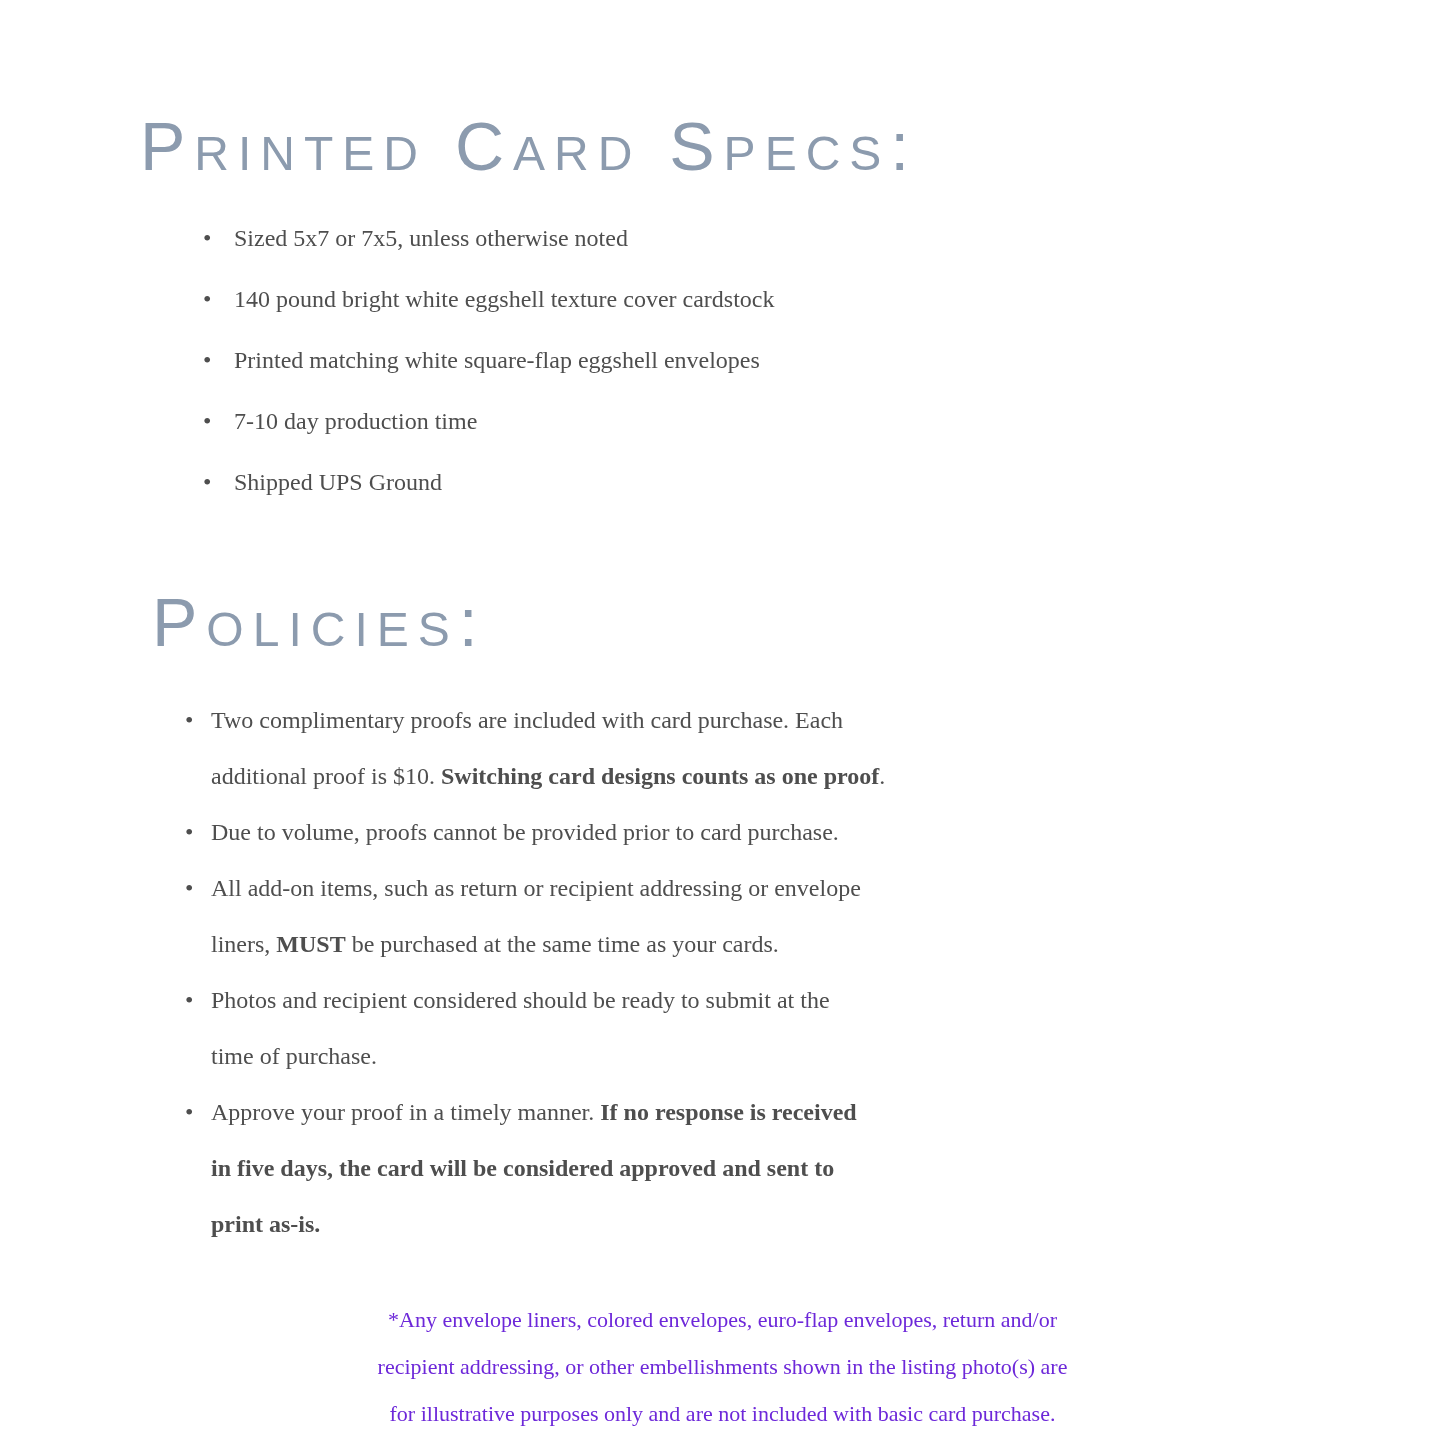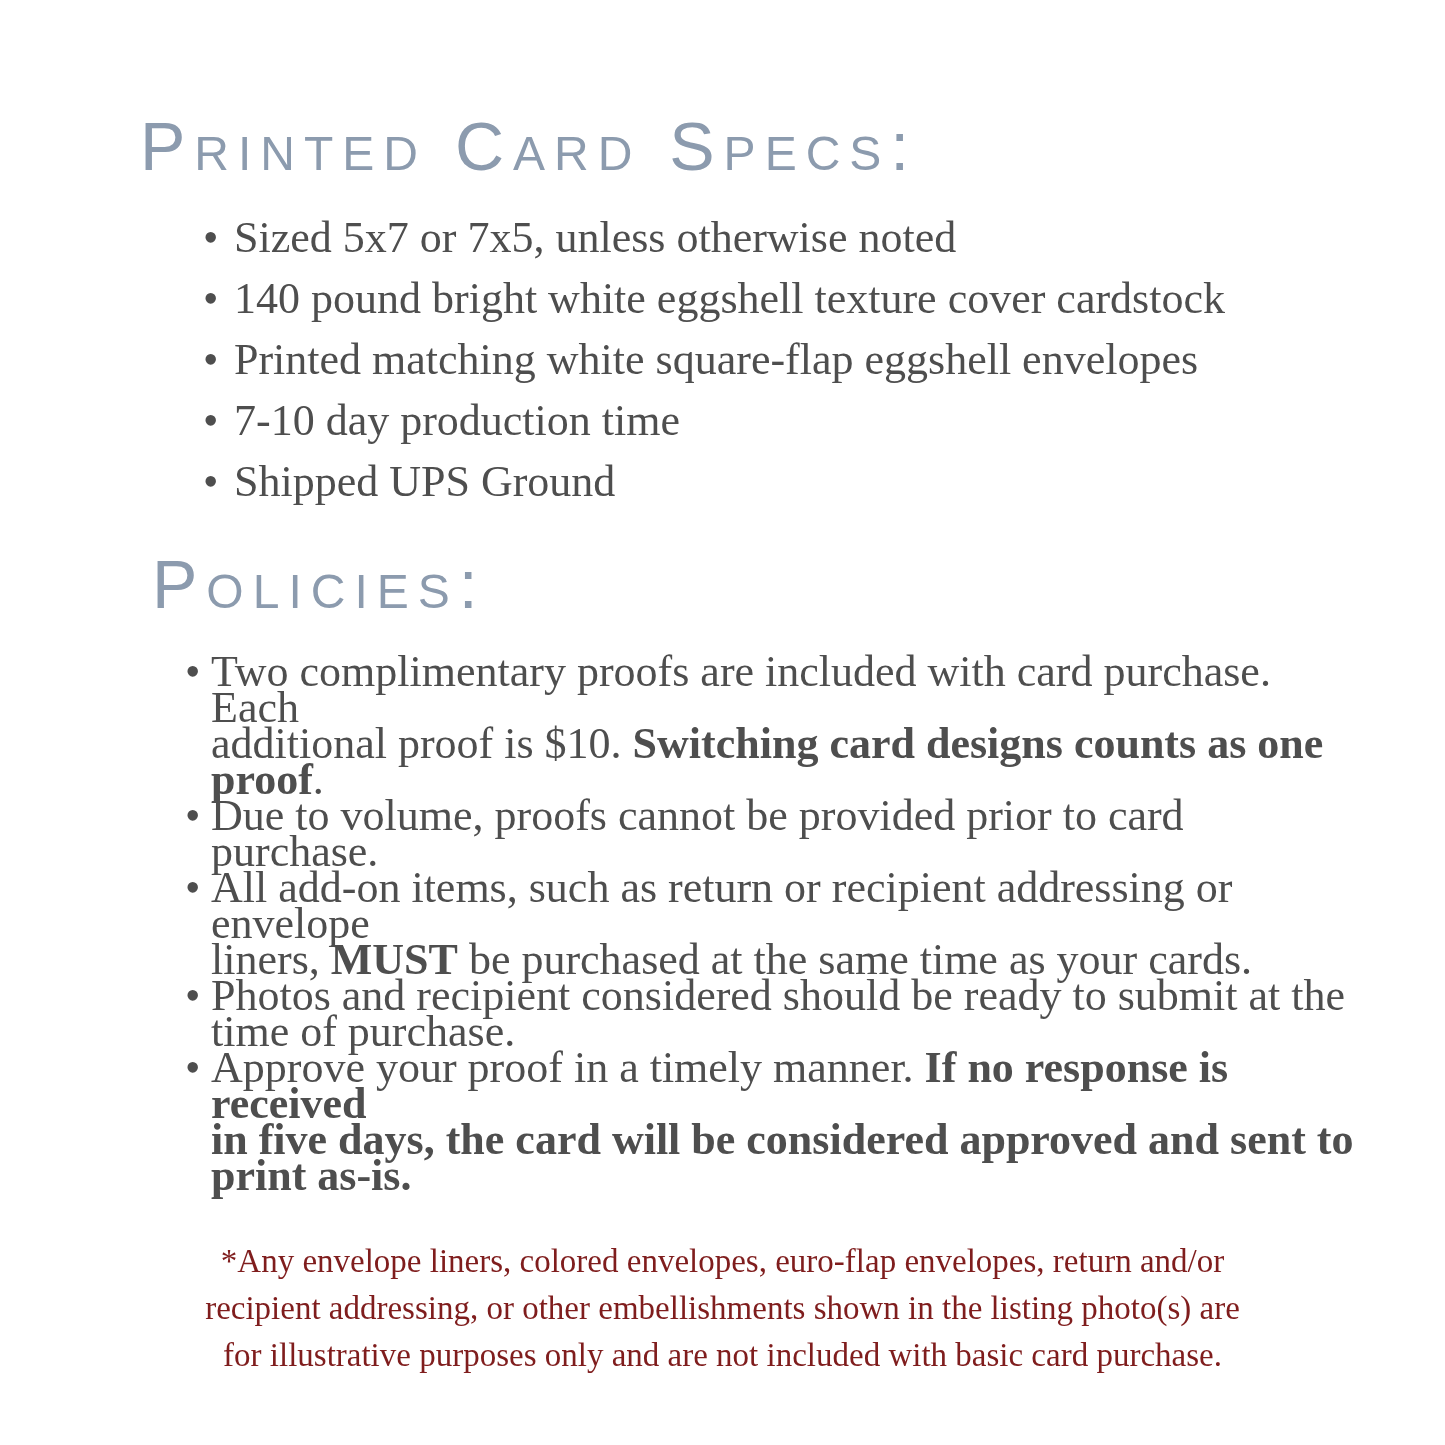--- a/index.html
+++ b/index.html
@@ -18,60 +18,60 @@
     font-family: "Liberation Sans", sans-serif;
     font-variant: small-caps;
     font-weight: 400;
     font-size: 68px;
     line-height: 1;
     letter-spacing: 9px;
     color: #8c9bae;
     margin: 112px 0 0 0;
   }
   .heading.policies {
-    margin-top: 44px;
+    margin-top: 82px;
     margin-left: 12px;
   }
   ul.bullets {
     list-style: none;
     margin: 34px 0 0 0;
     padding: 0;
-    font-size: 44px;
+    font-size: 24px;
   }
   ul.specs-list { padding-left: 63px; }
   ul.specs-list li {
     position: relative;
     padding-left: 31px;
     line-height: 48px;
     margin-bottom: 13px;
     white-space: pre-wrap;
   }
   ul.policies-list { margin-top: 36px; padding-left: 45px; }
   ul.policies-list li {
     position: relative;
     padding-left: 26px;
-    line-height: 36px;
+    line-height: 56px;
     margin-bottom: 0;
     white-space: pre-wrap;
   }
   ul.bullets li::before {
     content: "\2022";
     position: absolute;
     left: 0;
     top: 0;
     line-height: inherit;
     color: #4e4e4e;
   }
   .bold { font-weight: bold; text-align: center; }
   .disclaimer {
     width: 1295px;
     margin: 44px 0 0 -65px;
-    font-size: 33px;
+    font-size: 22px;
     line-height: 47px;
-    color: #7f1d1d;
+    color: #6d28d9;
     text-align: center;
     white-space: pre-wrap;
   }
 </style>
 </head>
 <body>
 
 <div class="page">
 
   <h1 class="heading specs">Printed Card Specs:</h1>

